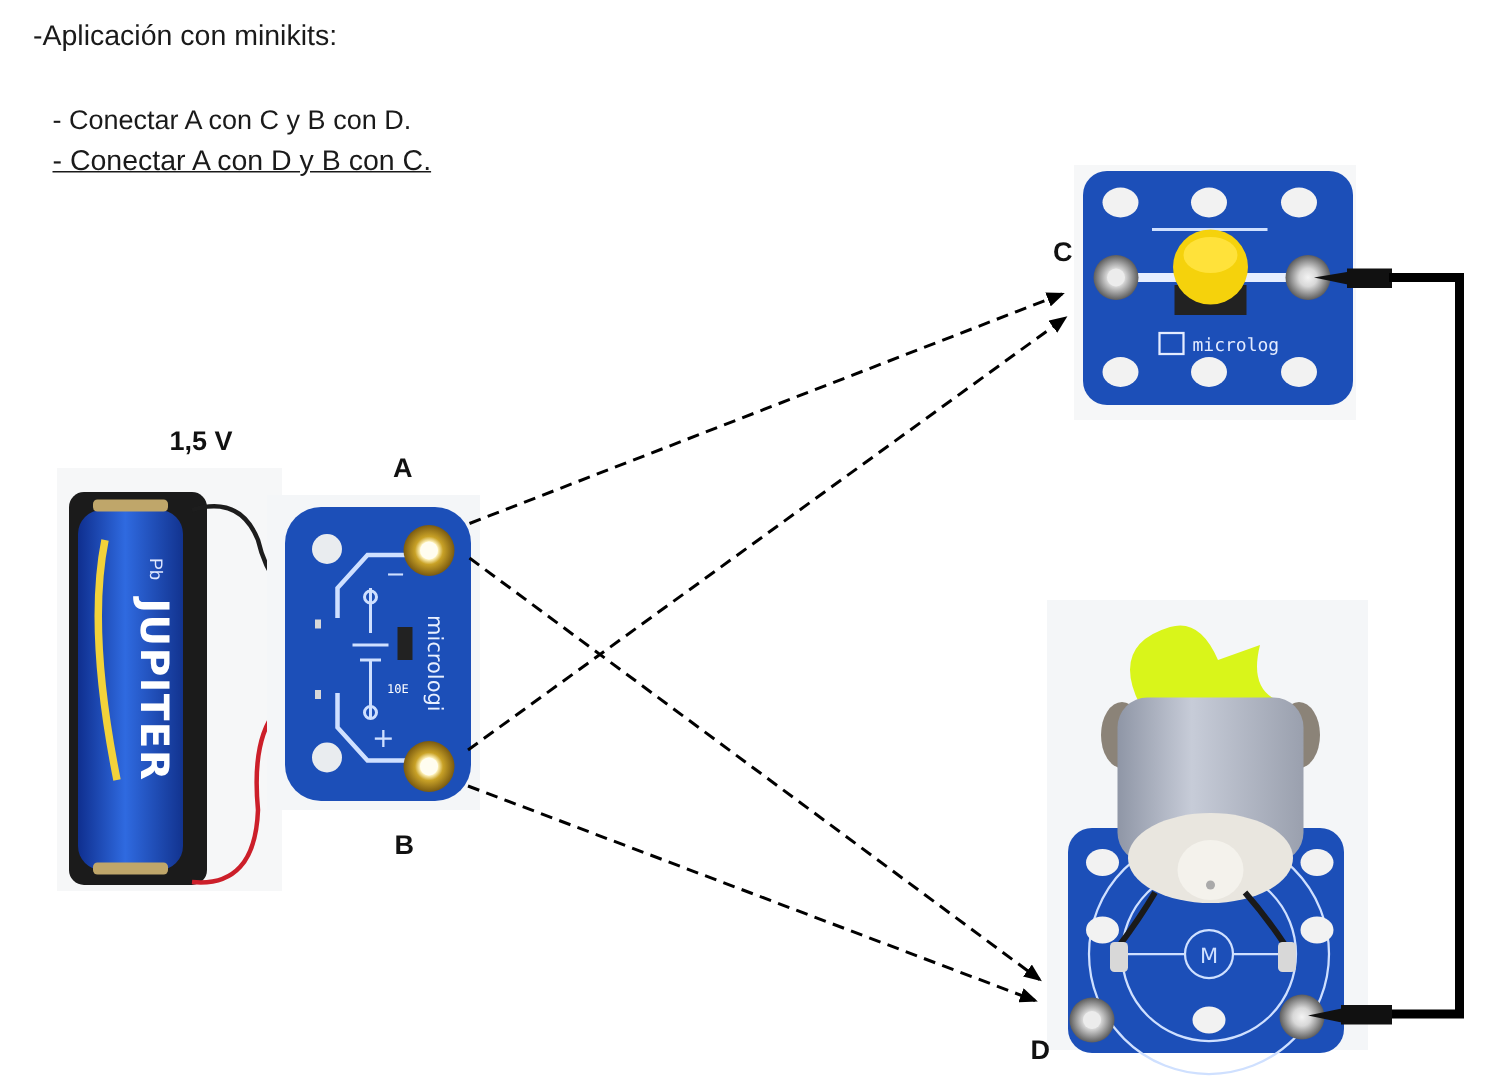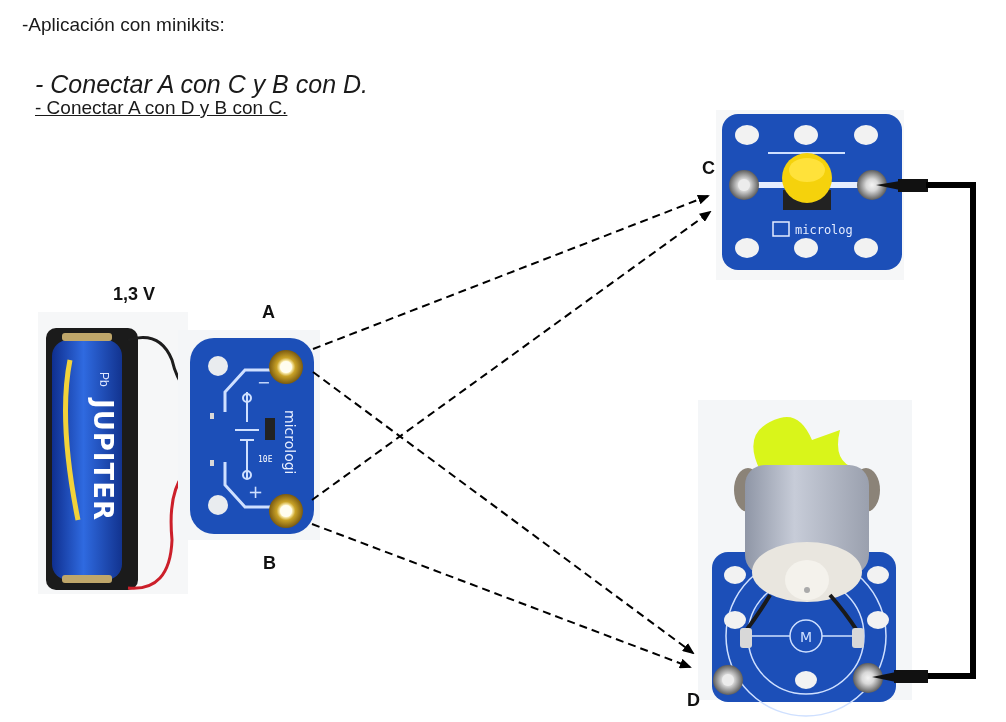--- a/index.html
+++ b/index.html
@@ -1,20 +1,20 @@
 <!DOCTYPE html>
 <html><head>
 <meta charset="utf-8">
 <style>
   html, body { margin: 0; padding: 0; background: #ffffff; }
   body { width: 1006px; height: 722px; position: relative; overflow: hidden;
          font-family: "Liberation Sans", "DejaVu Sans", sans-serif; color: #1a1a1a; }
   .txt { position: absolute; white-space: nowrap; }
   .heading { left: 22px; top: 14px; font-size: 19px; }
-  .step1 { left: 35px; top: 70px; font-size: 25px; font-style: italic; }
+  .step1 { left: 35px; top: 70px; font-size: 18px; }
   .step2 { left: 35px; top: 97px; font-size: 19px; text-decoration: underline; }
   .label { font-weight: bold; font-size: 18px; color: #111; }
   #diagram { position: absolute; left: 0; top: 0; }
 </style>
 </head>
 <body>
 
 <div class="txt heading">-Aplicación con minikits:</div>
 <div class="txt step1">- Conectar A con C y B con D.</div>
 <div class="txt step2">- Conectar A con D y B con C.</div>
@@ -151,17 +151,17 @@
   </g>
 
   <g>
     <line x1="313" y1="349" x2="708" y2="196" stroke="#000" stroke-width="2" stroke-dasharray="8,5" marker-end="url(#arrow)"></line>
     <line x1="313" y1="372" x2="693" y2="653" stroke="#000" stroke-width="2" stroke-dasharray="8,5" marker-end="url(#arrow)"></line>
     <line x1="312" y1="500" x2="710" y2="212" stroke="#000" stroke-width="2" stroke-dasharray="8,5" marker-end="url(#arrow)"></line>
     <line x1="312" y1="524" x2="690" y2="667" stroke="#000" stroke-width="2" stroke-dasharray="8,5" marker-end="url(#arrow)"></line>
   </g>
 </svg>
 
-<div class="txt label" style="left:113px; top:284px;">1,3 V</div>
+<div class="txt label" style="left:113px; top:284px;">1,5 V</div>
 <div class="txt label" style="left:262px; top:302px;">A</div>
 <div class="txt label" style="left:263px; top:553px;">B</div>
 <div class="txt label" style="left:702px; top:158px;">C</div>
 <div class="txt label" style="left:687px; top:690px;">D</div>
 
 </body></html>

